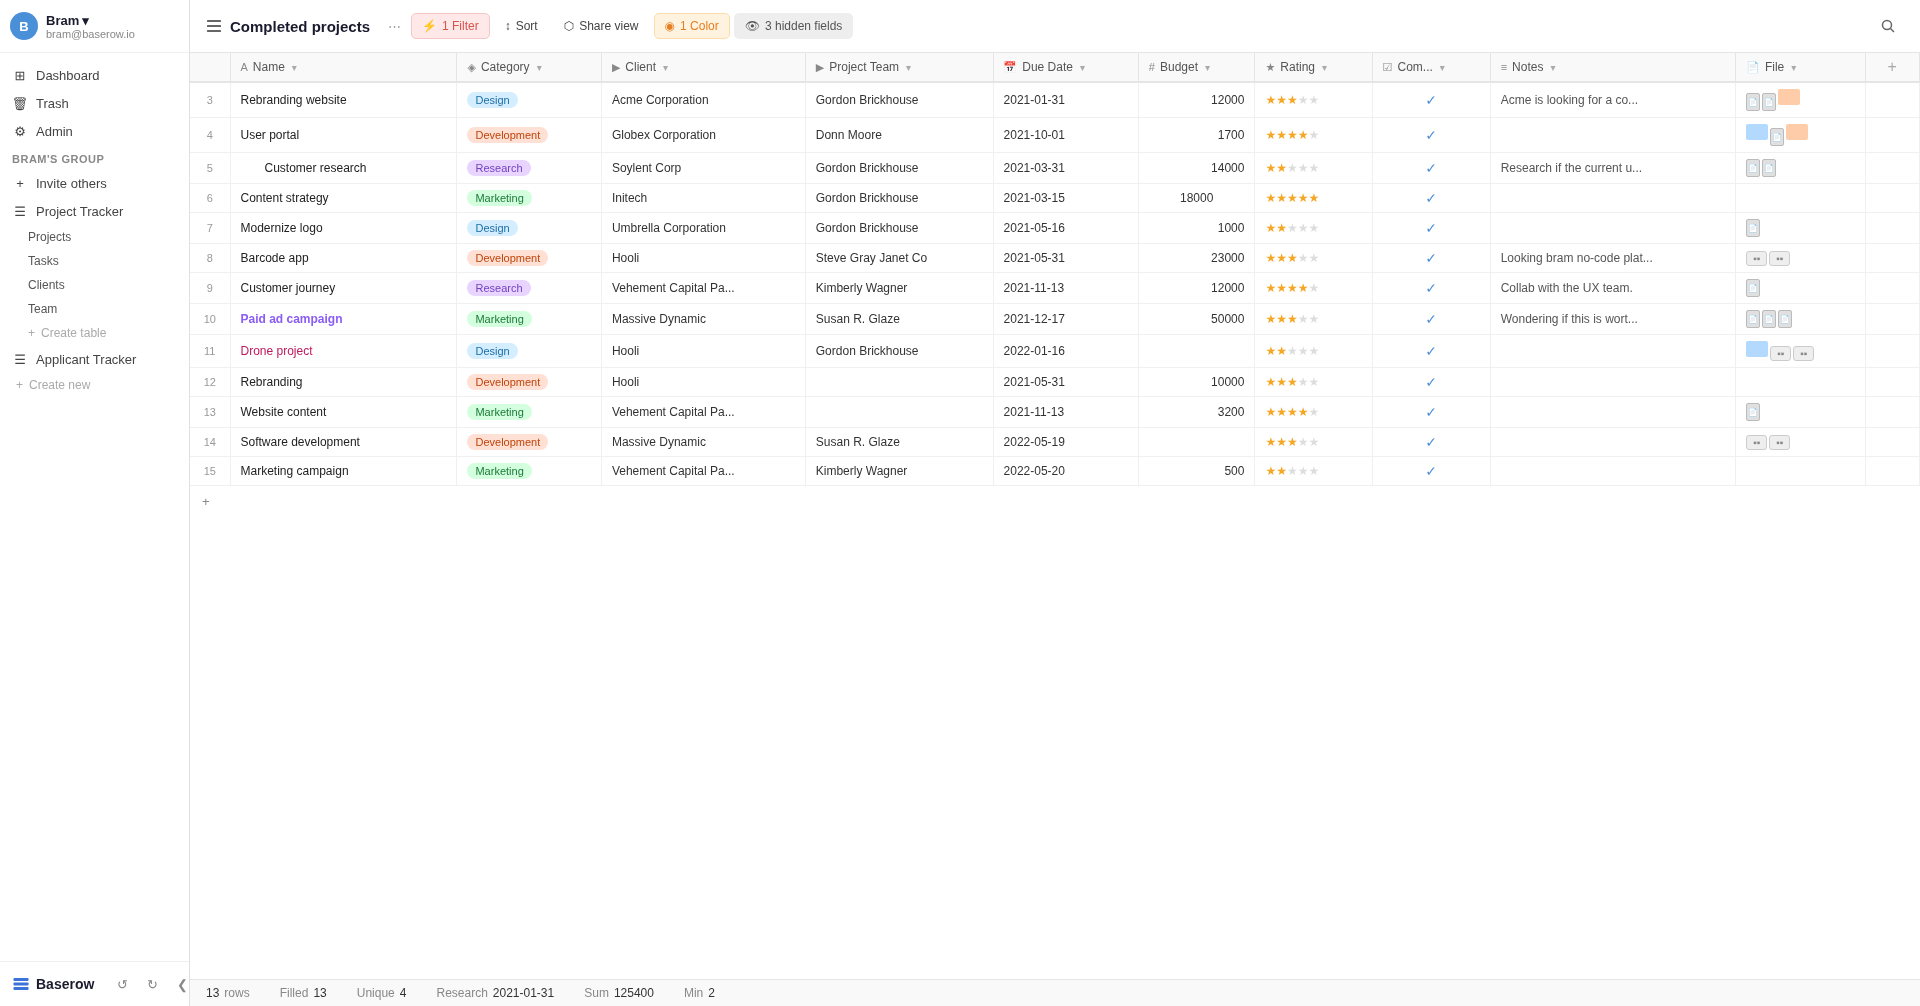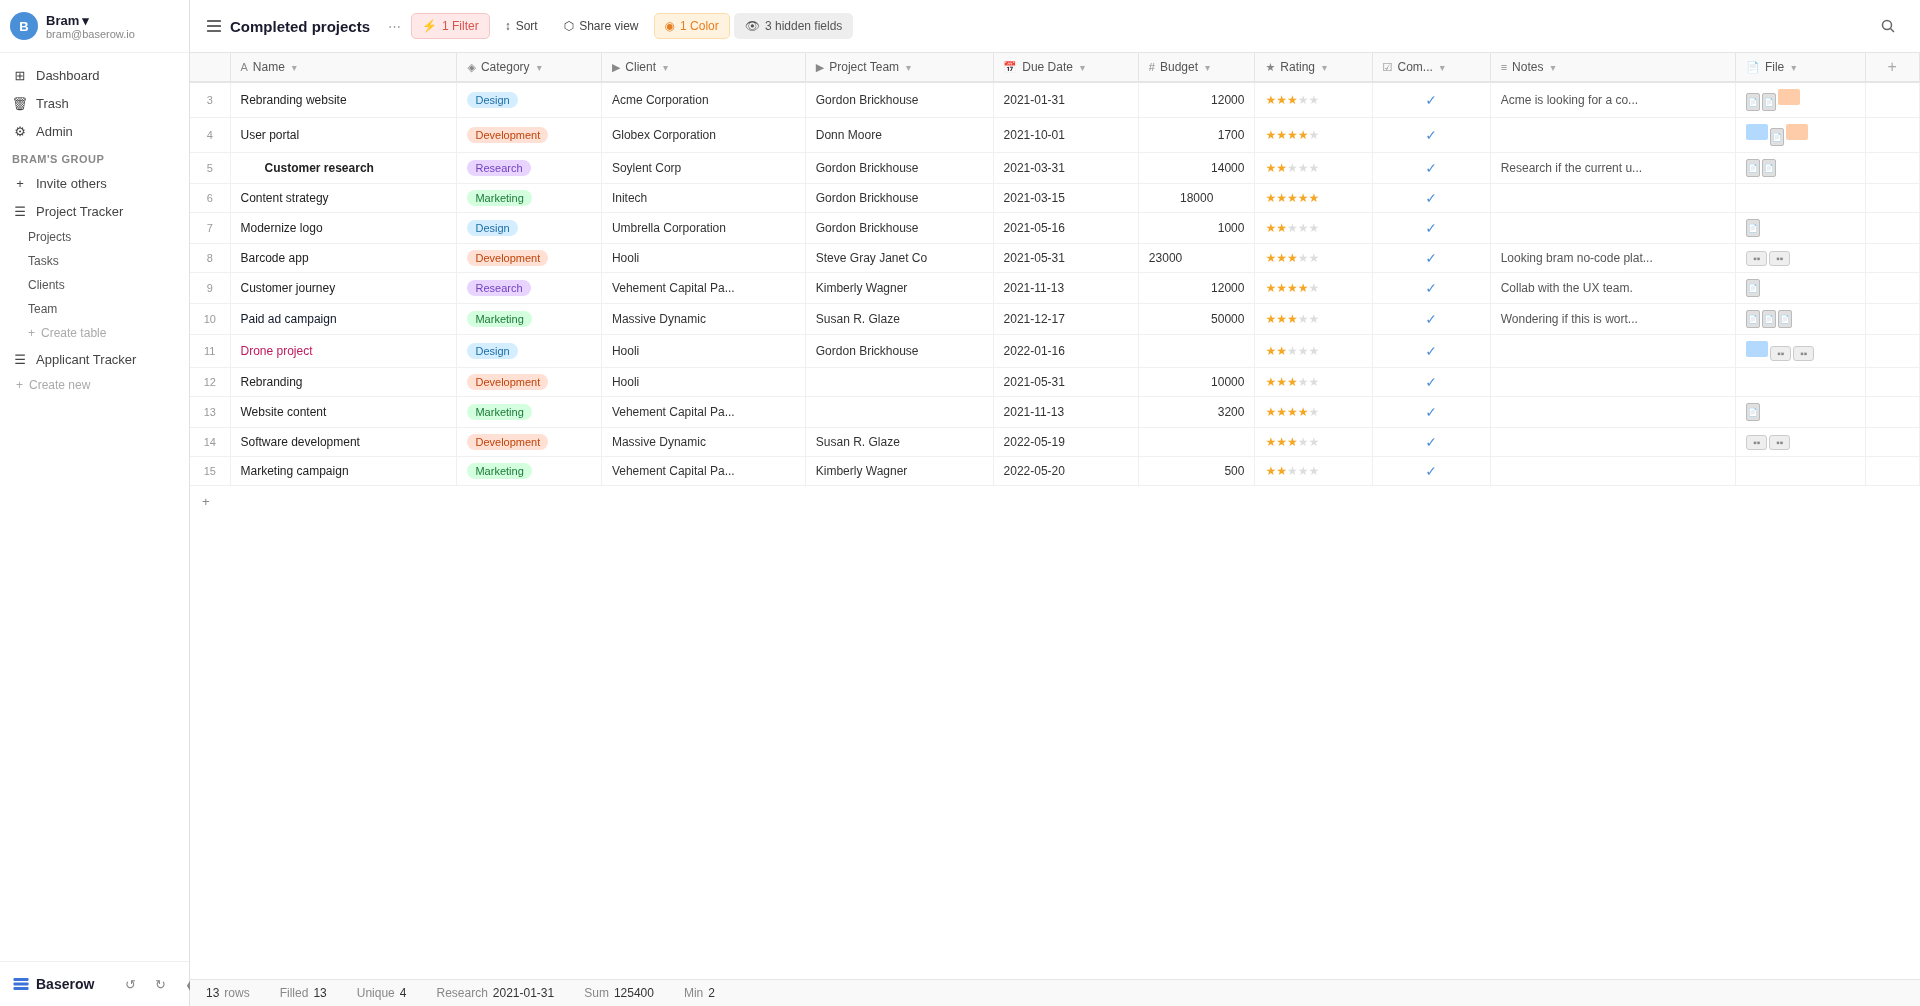--- a/index.html
+++ b/index.html
@@ -13,21 +13,21 @@
     .user-name { font-weight: 600; font-size: 13px; color: #1a1a2e; display: flex; align-items: center; gap: 3px; }
     .user-email { font-size: 11px; color: #888; }
     .sidebar-nav { flex: 1; overflow-y: auto; padding: 8px 0; }
     .sidebar-item { display: flex; align-items: center; gap: 8px; padding: 6px 12px; cursor: pointer; color: #444; font-size: 13px; }
     .sidebar-group-label { padding: 8px 12px 4px; font-size: 11px; font-weight: 600; color: #888; text-transform: uppercase; letter-spacing: 0.5px; }
     .sidebar-sub-item { display: flex; align-items: center; gap: 8px; padding: 5px 12px 5px 28px; cursor: pointer; color: #555; font-size: 12px; }
     .sidebar-section-item { display: flex; align-items: center; gap: 8px; padding: 6px 12px; cursor: pointer; color: #444; font-size: 13px; }
     .create-table-btn { padding: 5px 12px 5px 28px; color: #aaa; font-size: 12px; cursor: pointer; display: flex; align-items: center; gap: 6px; }
     .create-new-btn { padding: 5px 12px 5px 16px; color: #aaa; font-size: 12px; cursor: pointer; display: flex; align-items: center; gap: 6px; }
     .icon-sm { width: 16px; height: 16px; display: flex; align-items: center; justify-content: center; font-size: 13px; }
-    .sidebar-footer { padding: 10px 12px; border-top: 1px solid #f0f0f0; display: flex; align-items: center; gap: 24px; }
+    .sidebar-footer { padding: 10px 12px; border-top: 1px solid #f0f0f0; display: flex; align-items: center; gap: 16px; }
     .footer-logo { display: flex; align-items: center; gap: 6px; font-weight: 700; color: #1a1a2e; font-size: 14px; }
     .footer-actions { margin-left: auto; display: flex; gap: 6px; }
     .footer-btn { width: 24px; height: 24px; display: flex; align-items: center; justify-content: center; cursor: pointer; color: #888; border-radius: 4px; }
 
     
     .main { flex: 1; display: flex; flex-direction: column; overflow: hidden; background: #fff; }
 
     
     .toolbar { display: flex; align-items: center; gap: 4px; padding: 10px 16px; border-bottom: 1px solid #e5e5e5; background: #fff; flex-shrink: 0; text-align: center; }
     .toolbar-title { display: flex; align-items: center; gap: 8px; font-size: 15px; font-weight: 600; color: #1a1a2e; margin-right: 8px; }
@@ -305,21 +305,21 @@
     <td>2021-10-01</td>
     <td style="text-align:right;min-width:70px;">1700</td>
     <td><span style="color:#f5a623">★</span><span style="color:#f5a623">★</span><span style="color:#f5a623">★</span><span style="color:#f5a623">★</span><span style="color:#ddd">★</span></td>
     <td style="text-align:center;"><span class="check">✓</span></td>
     <td style="min-width:160px;"><span class="note-text"></span></td>
     <td style="min-width:80px;"><span style="display:inline-block;width:22px;height:16px;background:#b3d9ff;border-radius:2px;margin-right:2px;"></span><span style="display:inline-block;width:14px;height:18px;background:#e0e0e0;border-radius:2px;border:1px solid #bbb;margin-right:2px;font-size:8px;line-height:18px;text-align:center;color:#888;">📄</span><span style="display:inline-block;width:22px;height:16px;background:#ffccaa;border-radius:2px;margin-right:2px;"></span></td>
     <td></td>
   </tr>
           <tr>
     <td>5</td>
-    <td style="min-width:160px;font-weight:700;color:#222;padding-left:34px;">Customer research</td>
+    <td style="min-width:160px;font-weight:400;color:#222;padding-left:34px;">Customer research</td>
     <td><span class="badge badge-research">Research</span></td>
     <td style="min-width:120px;">Soylent Corp</td>
     <td style="min-width:120px;">Gordon Brickhouse</td>
     <td>2021-03-31</td>
     <td style="text-align:right;min-width:70px;">14000</td>
     <td><span style="color:#f5a623">★</span><span style="color:#f5a623">★</span><span style="color:#ddd">★</span><span style="color:#ddd">★</span><span style="color:#ddd">★</span></td>
     <td style="text-align:center;"><span class="check">✓</span></td>
     <td style="min-width:160px;"><span class="note-text">Research if the current u...</span></td>
     <td style="min-width:80px;"><span style="display:inline-block;width:14px;height:18px;background:#e0e0e0;border-radius:2px;border:1px solid #bbb;margin-right:2px;font-size:8px;line-height:18px;text-align:center;color:#888;">📄</span><span style="display:inline-block;width:14px;height:18px;background:#e0e0e0;border-radius:2px;border:1px solid #bbb;margin-right:2px;font-size:8px;line-height:18px;text-align:center;color:#888;">📄</span></td>
     <td></td>
@@ -352,21 +352,21 @@
     <td style="min-width:80px;"><span style="display:inline-block;width:14px;height:18px;background:#e0e0e0;border-radius:2px;border:1px solid #bbb;margin-right:2px;font-size:8px;line-height:18px;text-align:center;color:#888;">📄</span></td>
     <td></td>
   </tr>
           <tr>
     <td>8</td>
     <td style="min-width:160px;font-weight:500;color:#222;">Barcode app</td>
     <td><span class="badge badge-development">Development</span></td>
     <td style="min-width:120px;">Hooli</td>
     <td style="min-width:120px;">Steve Gray  Janet Co</td>
     <td>2021-05-31</td>
-    <td style="min-width:70px;margin-left:32px;">23000</td>
+    <td style="text-align:right;min-width:70px;margin-left:32px;">23000</td>
     <td><span style="color:#f5a623">★</span><span style="color:#f5a623">★</span><span style="color:#f5a623">★</span><span style="color:#ddd">★</span><span style="color:#ddd">★</span></td>
     <td style="text-align:center;"><span class="check">✓</span></td>
     <td style="min-width:160px;"><span class="note-text">Looking bram no-code plat...</span></td>
     <td style="min-width:80px;"><span style="display:inline-block;background:#eee;border:1px solid #ccc;border-radius:3px;padding:1px 6px;font-size:10px;color:#888;margin-right:2px;">▪▪</span><span style="display:inline-block;background:#eee;border:1px solid #ccc;border-radius:3px;padding:1px 6px;font-size:10px;color:#888;margin-right:2px;">▪▪</span></td>
     <td></td>
   </tr>
           <tr>
     <td>9</td>
     <td style="min-width:160px;font-weight:500;color:#222;">Customer journey</td>
     <td><span class="badge badge-research">Research</span></td>
@@ -375,21 +375,21 @@
     <td>2021-11-13</td>
     <td style="text-align:right;min-width:70px;">12000</td>
     <td><span style="color:#f5a623">★</span><span style="color:#f5a623">★</span><span style="color:#f5a623">★</span><span style="color:#f5a623">★</span><span style="color:#ddd">★</span></td>
     <td style="text-align:center;"><span class="check">✓</span></td>
     <td style="min-width:160px;"><span class="note-text">Collab with the UX team.</span></td>
     <td style="min-width:80px;"><span style="display:inline-block;width:14px;height:18px;background:#e0e0e0;border-radius:2px;border:1px solid #bbb;margin-right:2px;font-size:8px;line-height:18px;text-align:center;color:#888;">📄</span></td>
     <td></td>
   </tr>
           <tr>
     <td>10</td>
-    <td style="min-width:160px;font-weight:400;color:#0f172a;">Paid ad campaign</td>
+    <td style="min-width:160px;font-weight:700;color:#8b5cf6;">Paid ad campaign</td>
     <td><span class="badge badge-marketing">Marketing</span></td>
     <td style="min-width:120px;">Massive Dynamic</td>
     <td style="min-width:120px;">Susan R. Glaze</td>
     <td>2021-12-17</td>
     <td style="text-align:right;min-width:70px;">50000</td>
     <td><span style="color:#f5a623">★</span><span style="color:#f5a623">★</span><span style="color:#f5a623">★</span><span style="color:#ddd">★</span><span style="color:#ddd">★</span></td>
     <td style="text-align:center;"><span class="check">✓</span></td>
     <td style="min-width:160px;"><span class="note-text">Wondering if this is wort...</span></td>
     <td style="min-width:80px;"><span style="display:inline-block;width:14px;height:18px;background:#e0e0e0;border-radius:2px;border:1px solid #bbb;margin-right:2px;font-size:8px;line-height:18px;text-align:center;color:#888;">📄</span><span style="display:inline-block;width:14px;height:18px;background:#e0e0e0;border-radius:2px;border:1px solid #bbb;margin-right:2px;font-size:8px;line-height:18px;text-align:center;color:#888;">📄</span><span style="display:inline-block;width:14px;height:18px;background:#e0e0e0;border-radius:2px;border:1px solid #bbb;margin-right:2px;font-size:8px;line-height:18px;text-align:center;color:#888;">📄</span></td>
     <td></td>

